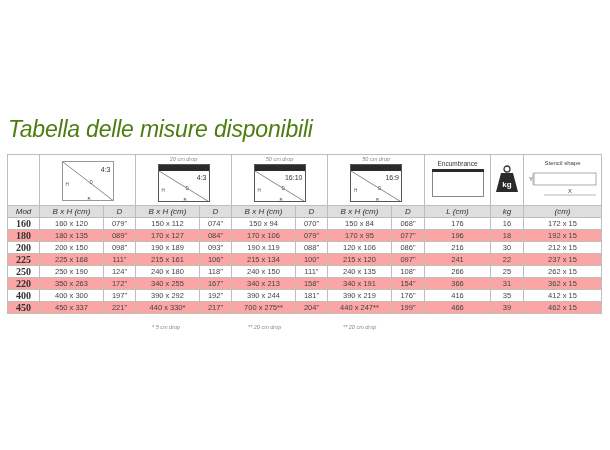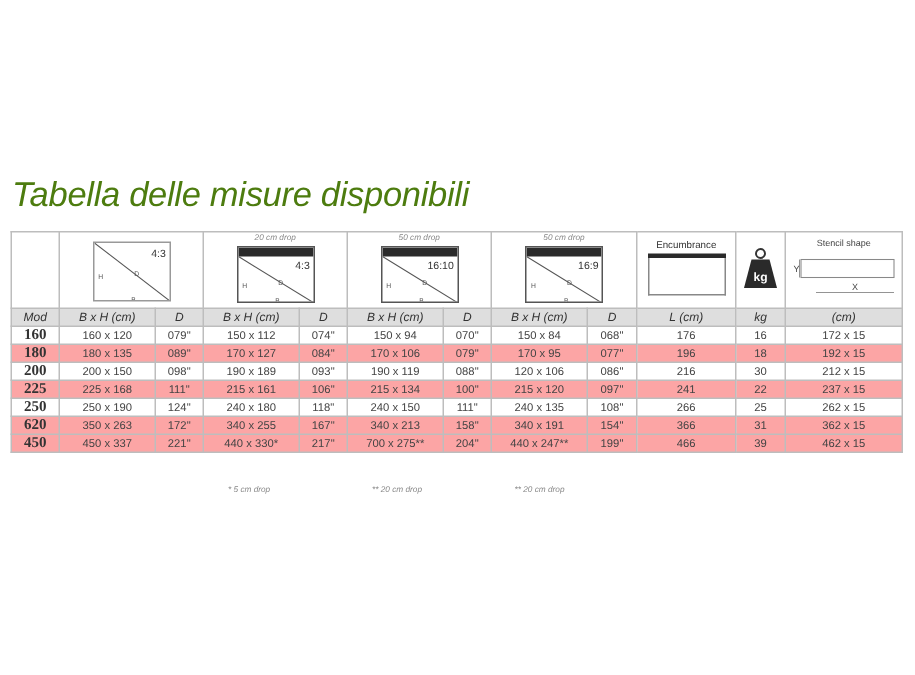--- a/index.html
+++ b/index.html
@@ -208,32 +208,46 @@
         <td>118"</td>
         <td>240 x 150</td>
         <td>111"</td>
         <td>240 x 135</td>
         <td>108"</td>
         <td>266</td>
         <td>25</td>
         <td>262 x 15</td>
   </tr>
   <tr class="row alt">
-    <td class="mod">620</td>
+    <td class="mod">220</td>
         <td>350 x 263</td>
         <td>172"</td>
         <td>340 x 255</td>
         <td>167"</td>
         <td>340 x 213</td>
         <td>158"</td>
         <td>340 x 191</td>
         <td>154"</td>
         <td>366</td>
         <td>31</td>
         <td>362 x 15</td>
+  </tr>
+  <tr class="row">
+    <td class="mod">400</td>
+        <td>400 x 300</td>
+        <td>197"</td>
+        <td>390 x 292</td>
+        <td>192"</td>
+        <td>390 x 244</td>
+        <td>181"</td>
+        <td>390 x 219</td>
+        <td>176"</td>
+        <td>416</td>
+        <td>35</td>
+        <td>412 x 15</td>
   </tr>
   <tr class="row alt">
     <td class="mod">450</td>
         <td>450 x 337</td>
         <td>221"</td>
         <td>440 x 330*</td>
         <td>217"</td>
         <td>700 x 275**</td>
         <td>204"</td>
         <td>440 x 247**</td>

